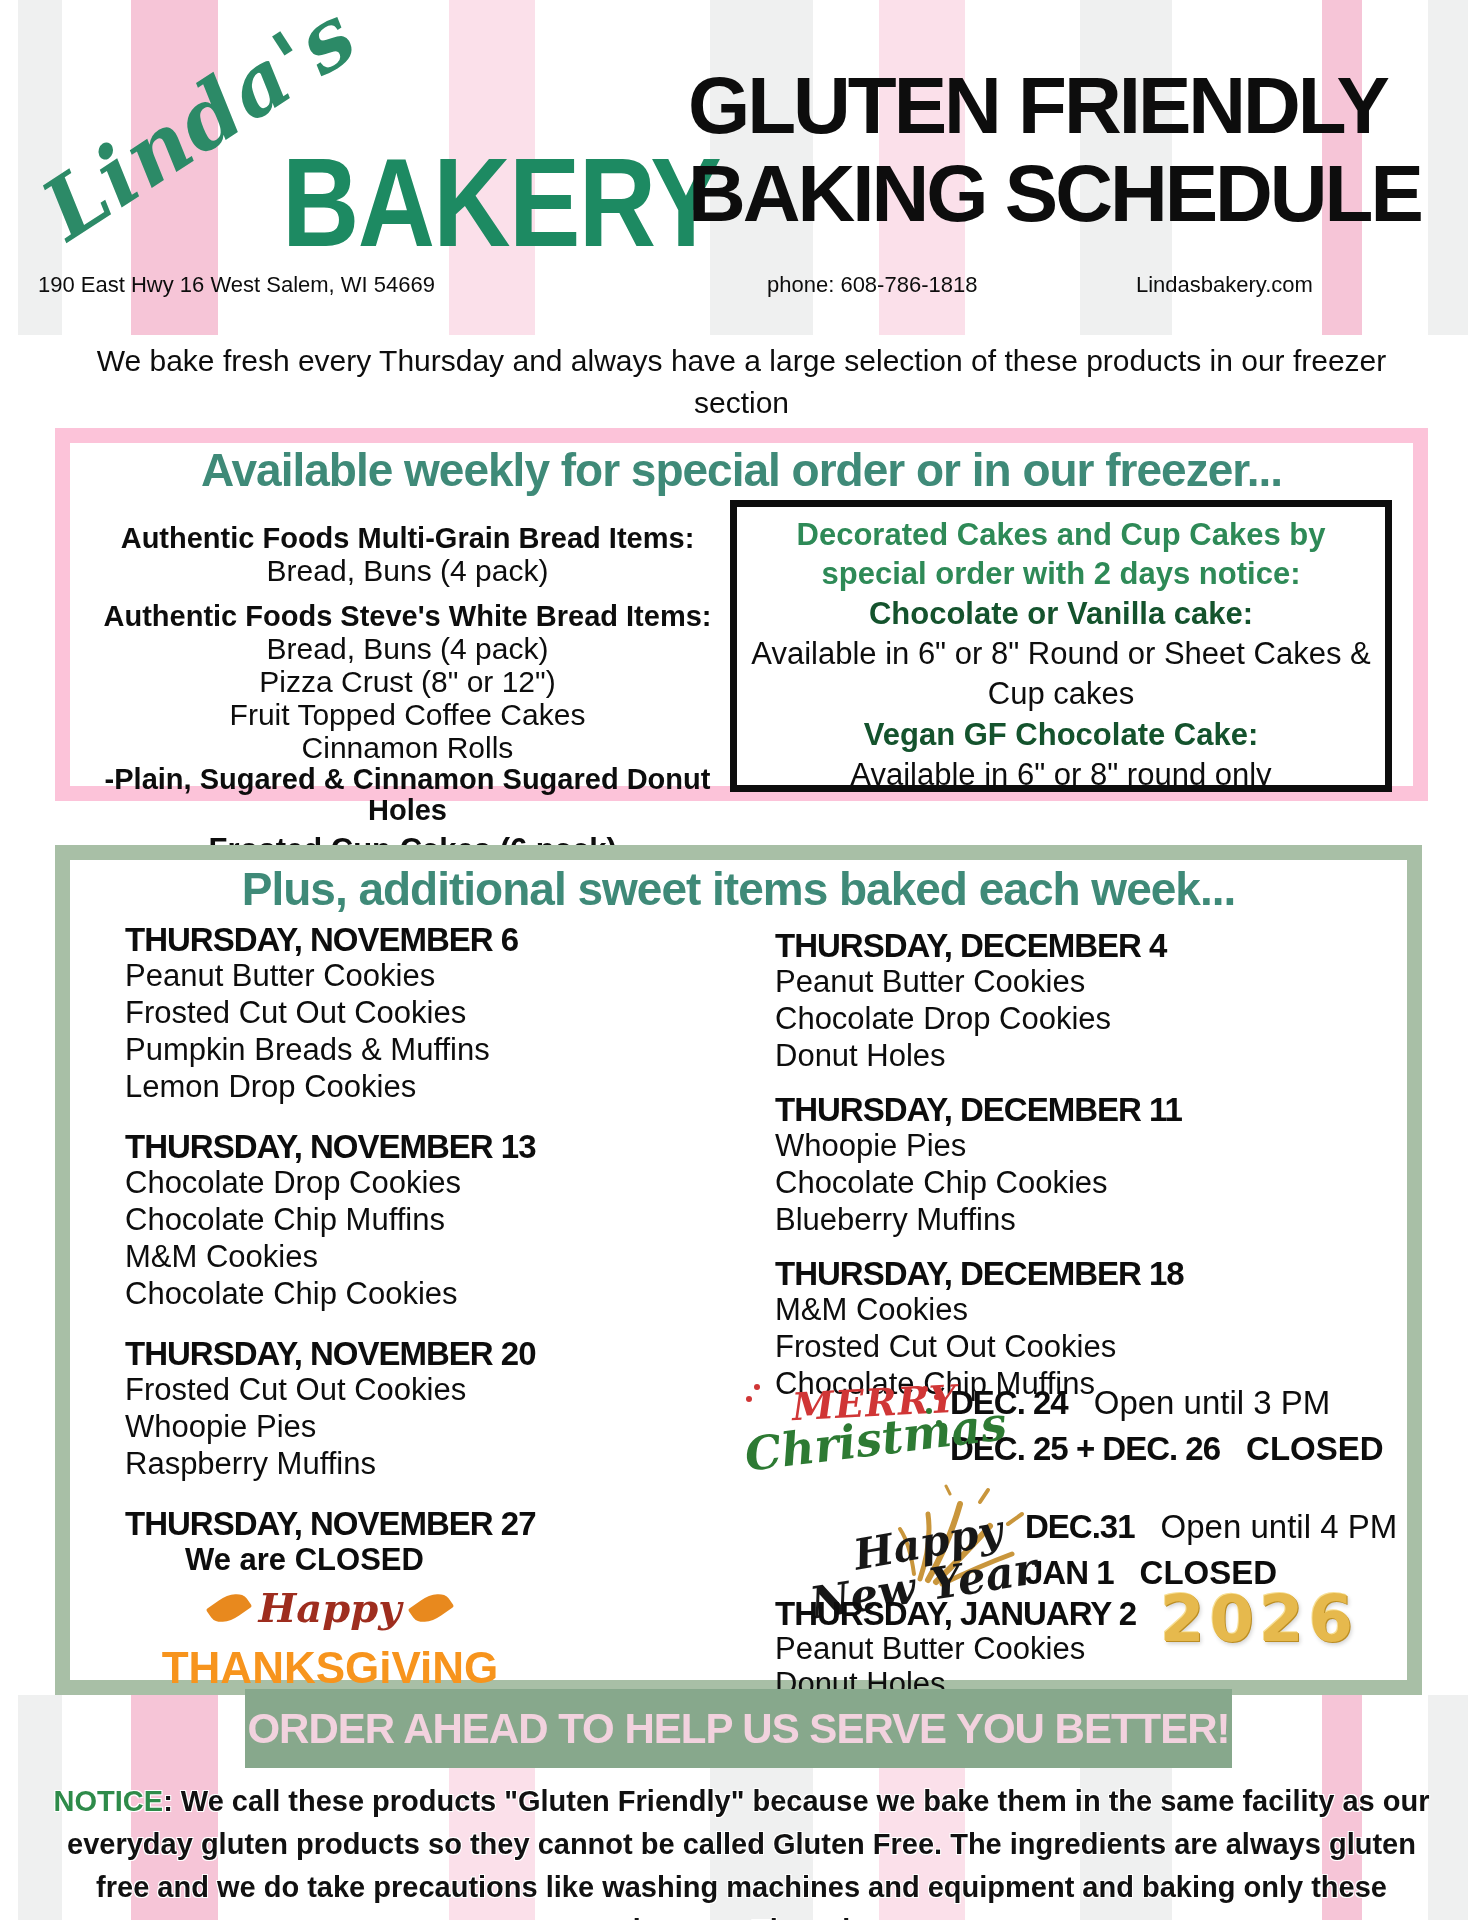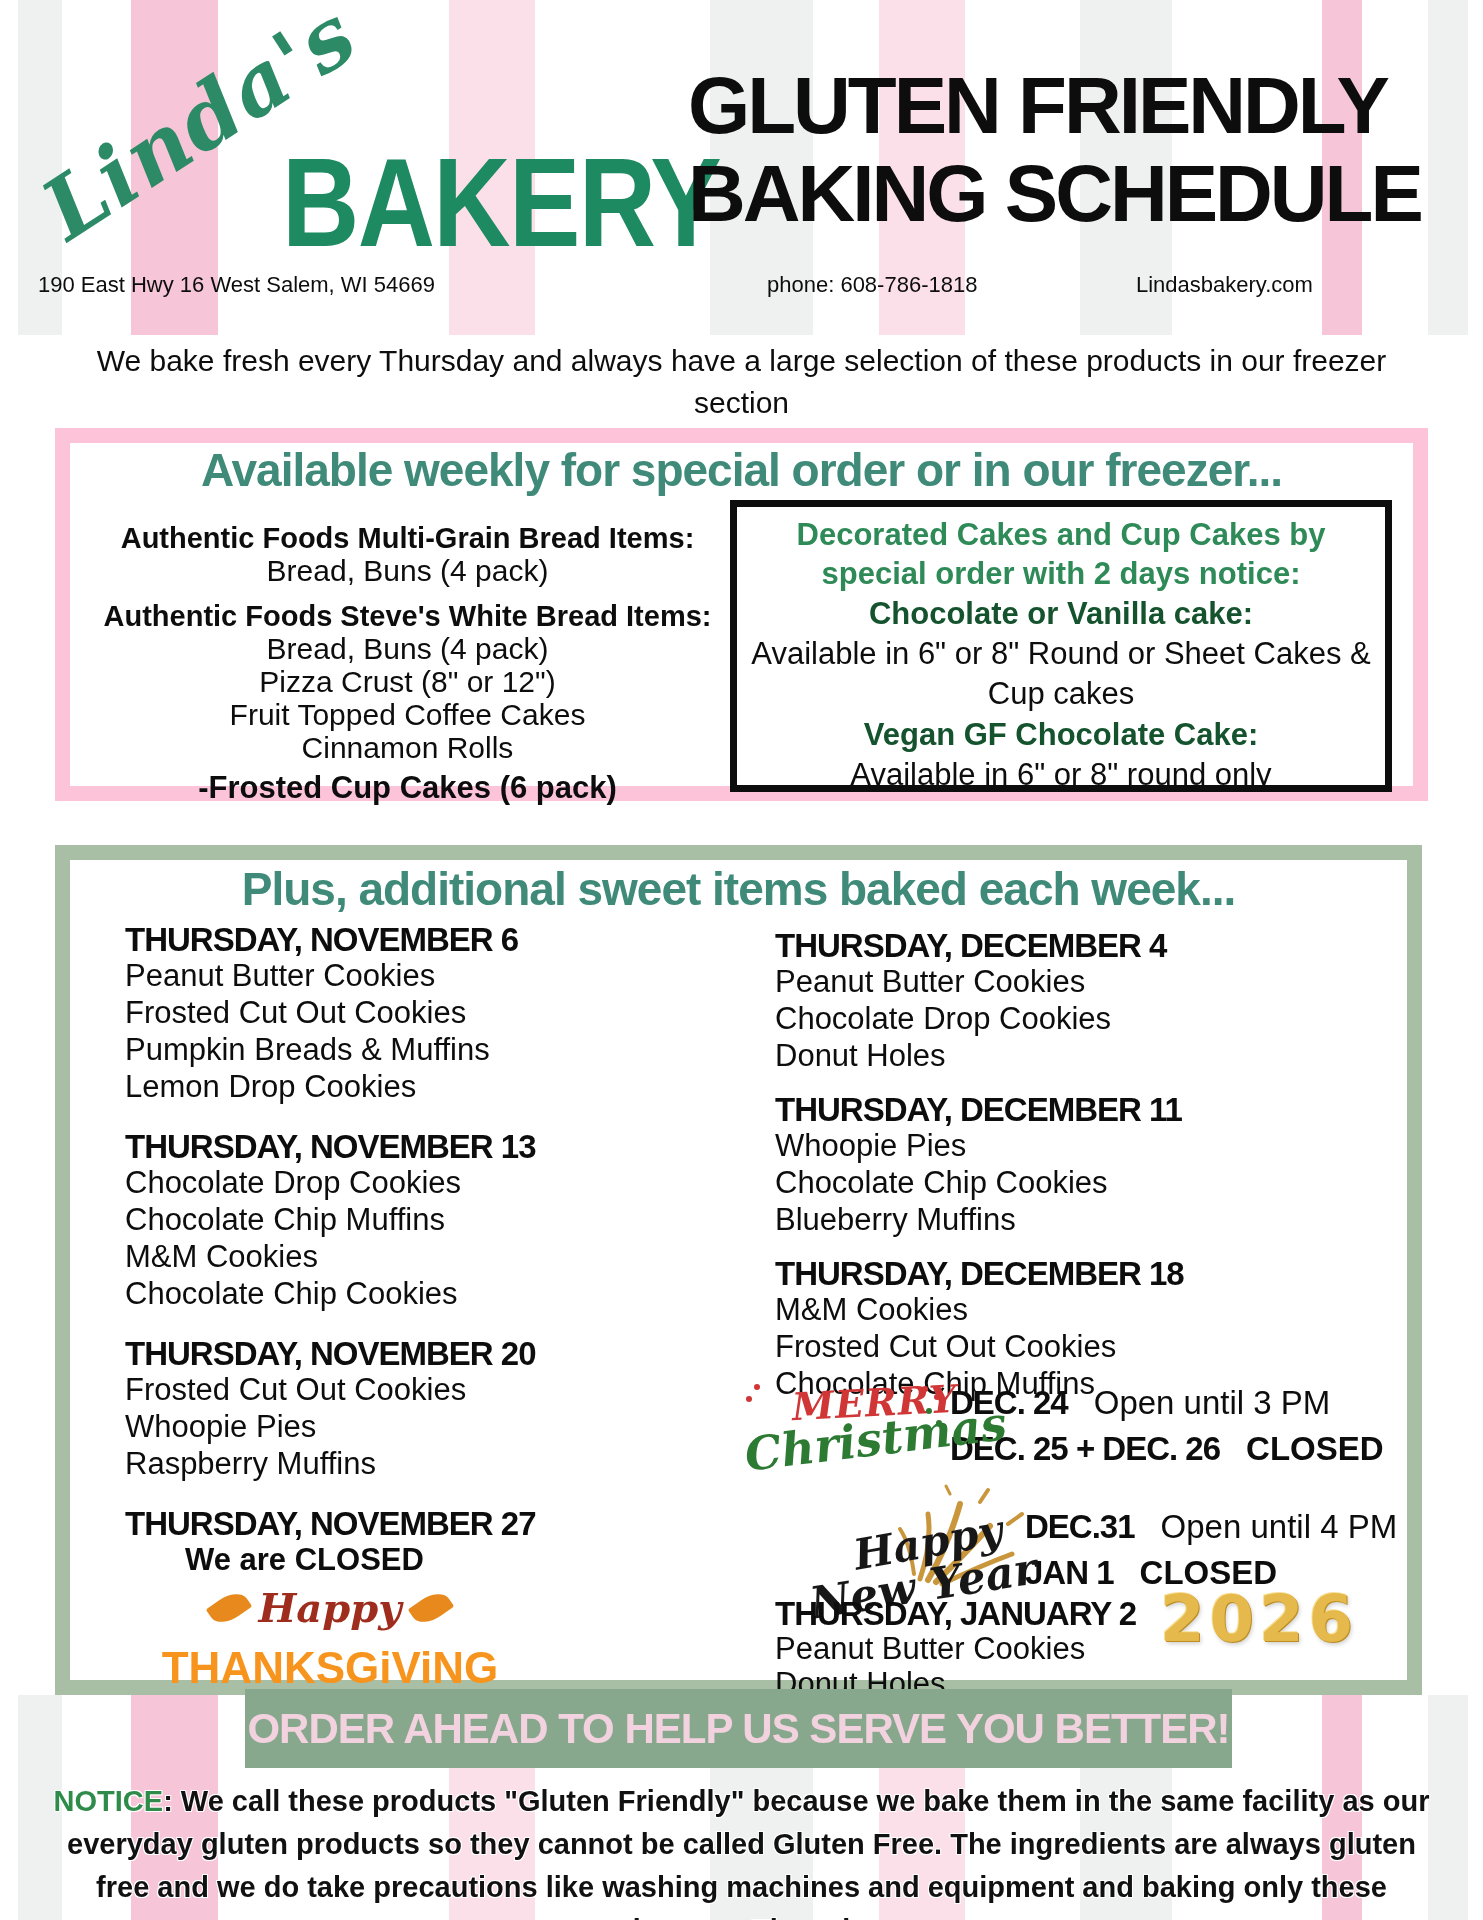--- a/index.html
+++ b/index.html
@@ -154,20 +154,21 @@
   <div class="weekly-box">
     <div class="weekly-title">Available weekly for special order or in our freezer...</div>
     <div class="weekly-left">
       <div class="wl-b">Authentic Foods Multi-Grain Bread Items:</div>
       <div class="wl-r">Bread, Buns (4 pack)</div>
       <div class="wl-b gap14">Authentic Foods Steve's White Bread Items:</div>
       <div class="wl-r">Bread, Buns (4 pack)</div>
       <div class="wl-r">Pizza Crust (8" or 12")</div>
       <div class="wl-r">Fruit Topped Coffee Cakes</div>
       <div class="wl-r">Cinnamon Rolls</div>
+      <div class="wl-b">-Plain, Sugared &amp; Cinnamon Sugared Donut Holes</div>
       <div class="wl-b wl-big gap8">-Frosted Cup Cakes (6 pack)</div>
     </div>
     <div class="cake-box">
       <div class="cake-heading">Decorated Cakes and Cup Cakes by special order with 2 days notice:</div>
       <div class="cake-b">Chocolate or Vanilla cake:</div>
       <div class="cake-r">Available in 6" or 8" Round or Sheet Cakes &amp; Cup cakes</div>
       <div class="cake-b">Vegan GF Chocolate Cake:</div>
       <div class="cake-r">Available in 6" or 8" round only</div>
     </div>
   </div>

